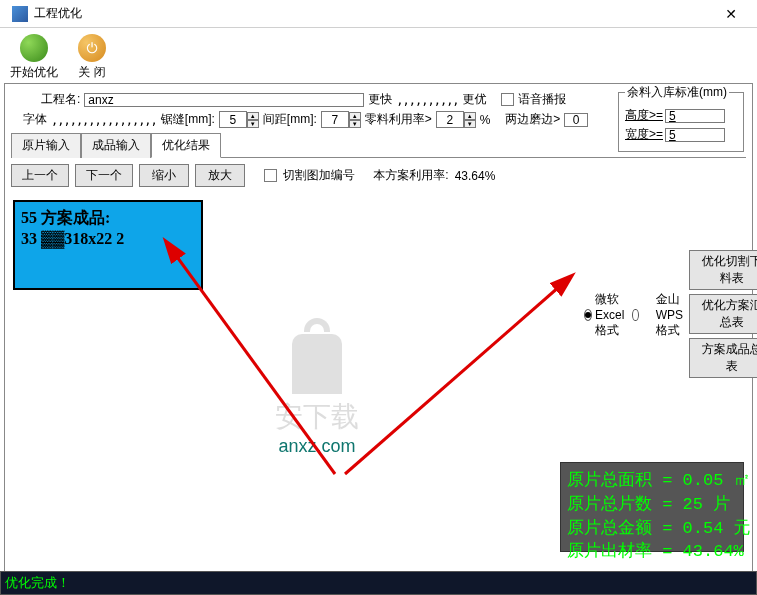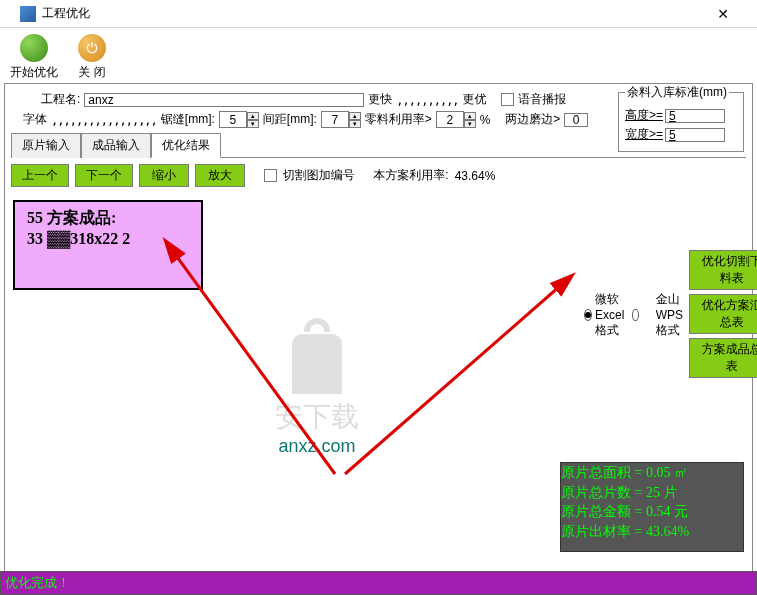--- a/index.html
+++ b/index.html
@@ -1,17 +1,17 @@
 <!DOCTYPE html>
 <html><head>
 <meta charset="utf-8">
 <style>
 * { box-sizing: border-box; margin: 0; padding: 0; }
 body { font-family: "Microsoft YaHei", SimSun, sans-serif; font-size: 12px; background: #fff; width: 757px; height: 595px; position: relative; overflow: hidden; }
-.titlebar { height: 28px; background: #fff; border-bottom: 1px solid #d0d0d0; display: flex; align-items: center; padding: 0 20px; }
+.titlebar { height: 28px; background: #fff; border-bottom: 1px solid #d0d0d0; display: flex; align-items: center; padding: 0 12px; }
 .titlebar-icon { width: 16px; height: 16px; background: linear-gradient(135deg,#4a90d9,#2c5aa0); margin-right: 6px; }
 .titlebar-text { flex: 1; }
 .close-x { font-size: 14px; padding: 0 8px; cursor: pointer; }
 .toolbar { padding: 6px 10px 2px; display: flex; gap: 20px; }
 .tool-btn { display: flex; flex-direction: column; align-items: center; gap: 2px; cursor: pointer; }
 .tool-icon { width: 28px; height: 28px; border-radius: 50%; }
 .icon-green { background: radial-gradient(circle at 30% 30%, #8fd858, #3a8a1a); }
 .icon-orange { background: radial-gradient(circle at 30% 30%, #f5c566, #d68a1e); display:flex; align-items:center; justify-content:center; color:#fff; font-size:14px;}
 .main-panel { border: 1px solid #888; margin: 0 4px; padding: 4px 6px; height: 498px; position: relative; }
 .row { display: flex; align-items: center; gap: 4px; margin: 3px 0; font-size: 12px; }
@@ -23,35 +23,35 @@
 .surplus-row { display: flex; align-items: center; gap: 2px; margin: 2px 0; text-decoration: underline; }
 .spinner { display: inline-flex; align-items: center; }
 .spinner input { width: 28px; height: 17px; border: 1px solid #7a7a7a; text-align: center; font-size: 12px; }
 .spinner-btns { display: flex; flex-direction: column; }
 .spinner-btns span { width: 12px; height: 8px; border: 1px solid #7a7a7a; font-size: 6px; line-height: 6px; text-align: center; background: #efefef; cursor: pointer; }
 .tabs { display: flex; gap: 0; margin-top: 4px; border-bottom: 1px solid #888; }
 .tab { padding: 3px 10px; border: 1px solid #888; border-bottom: none; background: #f0f0f0; cursor: pointer; position: relative; top: 1px; margin-right: 0; }
 .tab.active { background: #fff; border-bottom: 1px solid #fff; }
 .tab-content { padding: 2px 0; }
 .nav-row { display: flex; align-items: center; gap: 6px; margin: 4px 0; }
-.btn { border: 1px solid #7a7a7a; background: #84cc16; padding: 2px 10px; cursor: pointer; font-size: 12px; min-width: 50px; text-align: center; }
+.btn { border: 1px solid #7a7a7a; background: #e5e5e5; padding: 2px 10px; cursor: pointer; font-size: 12px; min-width: 50px; text-align: center; }
 .btn-wide { min-width: 86px; }
 .radio { width: 12px; height: 12px; border: 1px solid #555; border-radius: 50%; display: inline-flex; align-items: center; justify-content: center; background: #fff; }
 .radio.checked::after { content: ""; width: 6px; height: 6px; background: #000; border-radius: 50%; }
-.preview-box { border: 2px solid #000; width: 190px; height: 90px; padding: 6px 12px; font-family: SimSun, serif; font-size: 16px; font-weight: bold; line-height: 1.3; position:absolute; left:0; top:0; background:#f0abfc;}
+.preview-box { border: 2px solid #000; width: 190px; height: 90px; padding: 6px 6px; font-family: SimSun, serif; font-size: 16px; font-weight: bold; line-height: 1.3; position:absolute; left:0; top:0; background:#0ea5e9;}
 .right-col { position: absolute; right: 8px; top: 166px; width: 160px; display: flex; flex-direction: row; }
 .format-row { display:flex; align-items:center; gap:4px; margin-bottom:6px; justify-content:space-between;}
 .btn-grid { display: grid; grid-template-columns: 1fr 1fr; gap: 4px 10px; margin-bottom: 8px;}
 .data-table { border: 1px solid #555; width: 100%; border-collapse: collapse; font-size: 12px; margin-top: 4px;}
 .data-table th, .data-table td { border: 1px solid #555; padding: 1px 2px; text-align: center; }
 .data-table th { background: #efefef; font-weight: normal; }
 .data-table td { font-family: "Courier New", monospace; text-align: right; padding-right: 3px;}
 .data-table td:first-child { text-align: left; padding-left:3px;}
-.status-green { position: absolute; right: 8px; bottom: 28px; width: 184px; height: 90px; background: #555; color: #0f0; font-family: Liberation Serif, serif; font-size: 14px; white-space: pre; line-height: 1.4; border:1px solid #333; }
-.bottom-status { position: absolute; left: 0; bottom: 0; width: 100%; background: #a21caf; color: #0f0; padding: 2px 4px; font-family: SimSun; font-size: 13px; border: 1px solid #555;}
+.status-green { position: absolute; right: 8px; bottom: 28px; width: 184px; height: 90px; background: #555; color: #0f0; font-family: Liberation Mono, monospace; font-size: 17px; padding: 6px; white-space: pre; line-height: 1.4; border:1px solid #333; }
+.bottom-status { position: absolute; left: 0; bottom: 0; width: 100%; background: #0f172a; color: #0f0; padding: 2px 4px; font-family: SimSun; font-size: 13px; border: 1px solid #555;}
 .arrow-svg { position: absolute; pointer-events: none; }
 .watermark { position: absolute; left: 270px; top: 250px; color: #ddd; font-size: 28px; font-family: sans-serif; text-align: center; pointer-events:none; }
 .watermark .shield { width:50px; height:60px; background:#e0e0e0; border-radius:10px 10px 0 0; margin:0 auto 4px; position:relative;}
 .watermark .handle { width:26px; height:14px; border:6px solid #e0e0e0; border-bottom:none; border-radius:14px 14px 0 0; position:absolute; top:-16px; left:12px;}
 </style>
 </head>
 <body>
 
 <div class="titlebar">
   <div class="titlebar-icon"></div>

